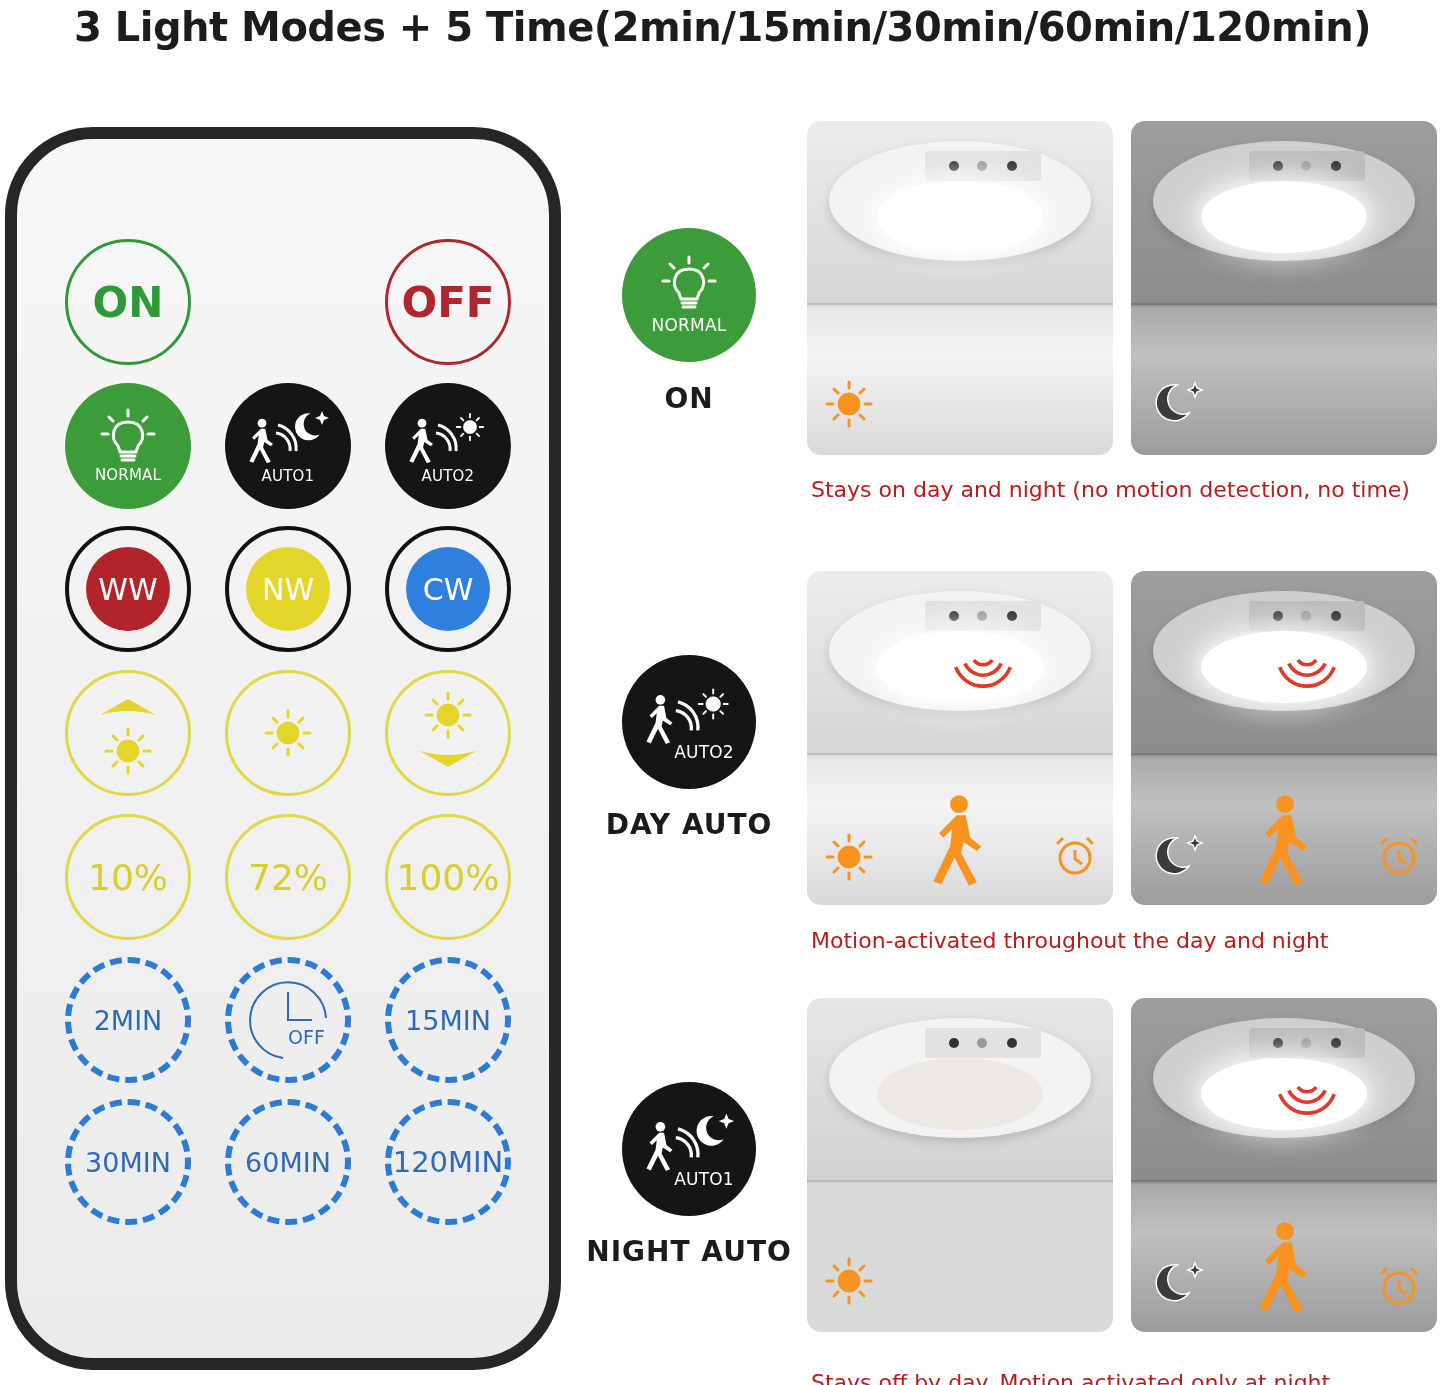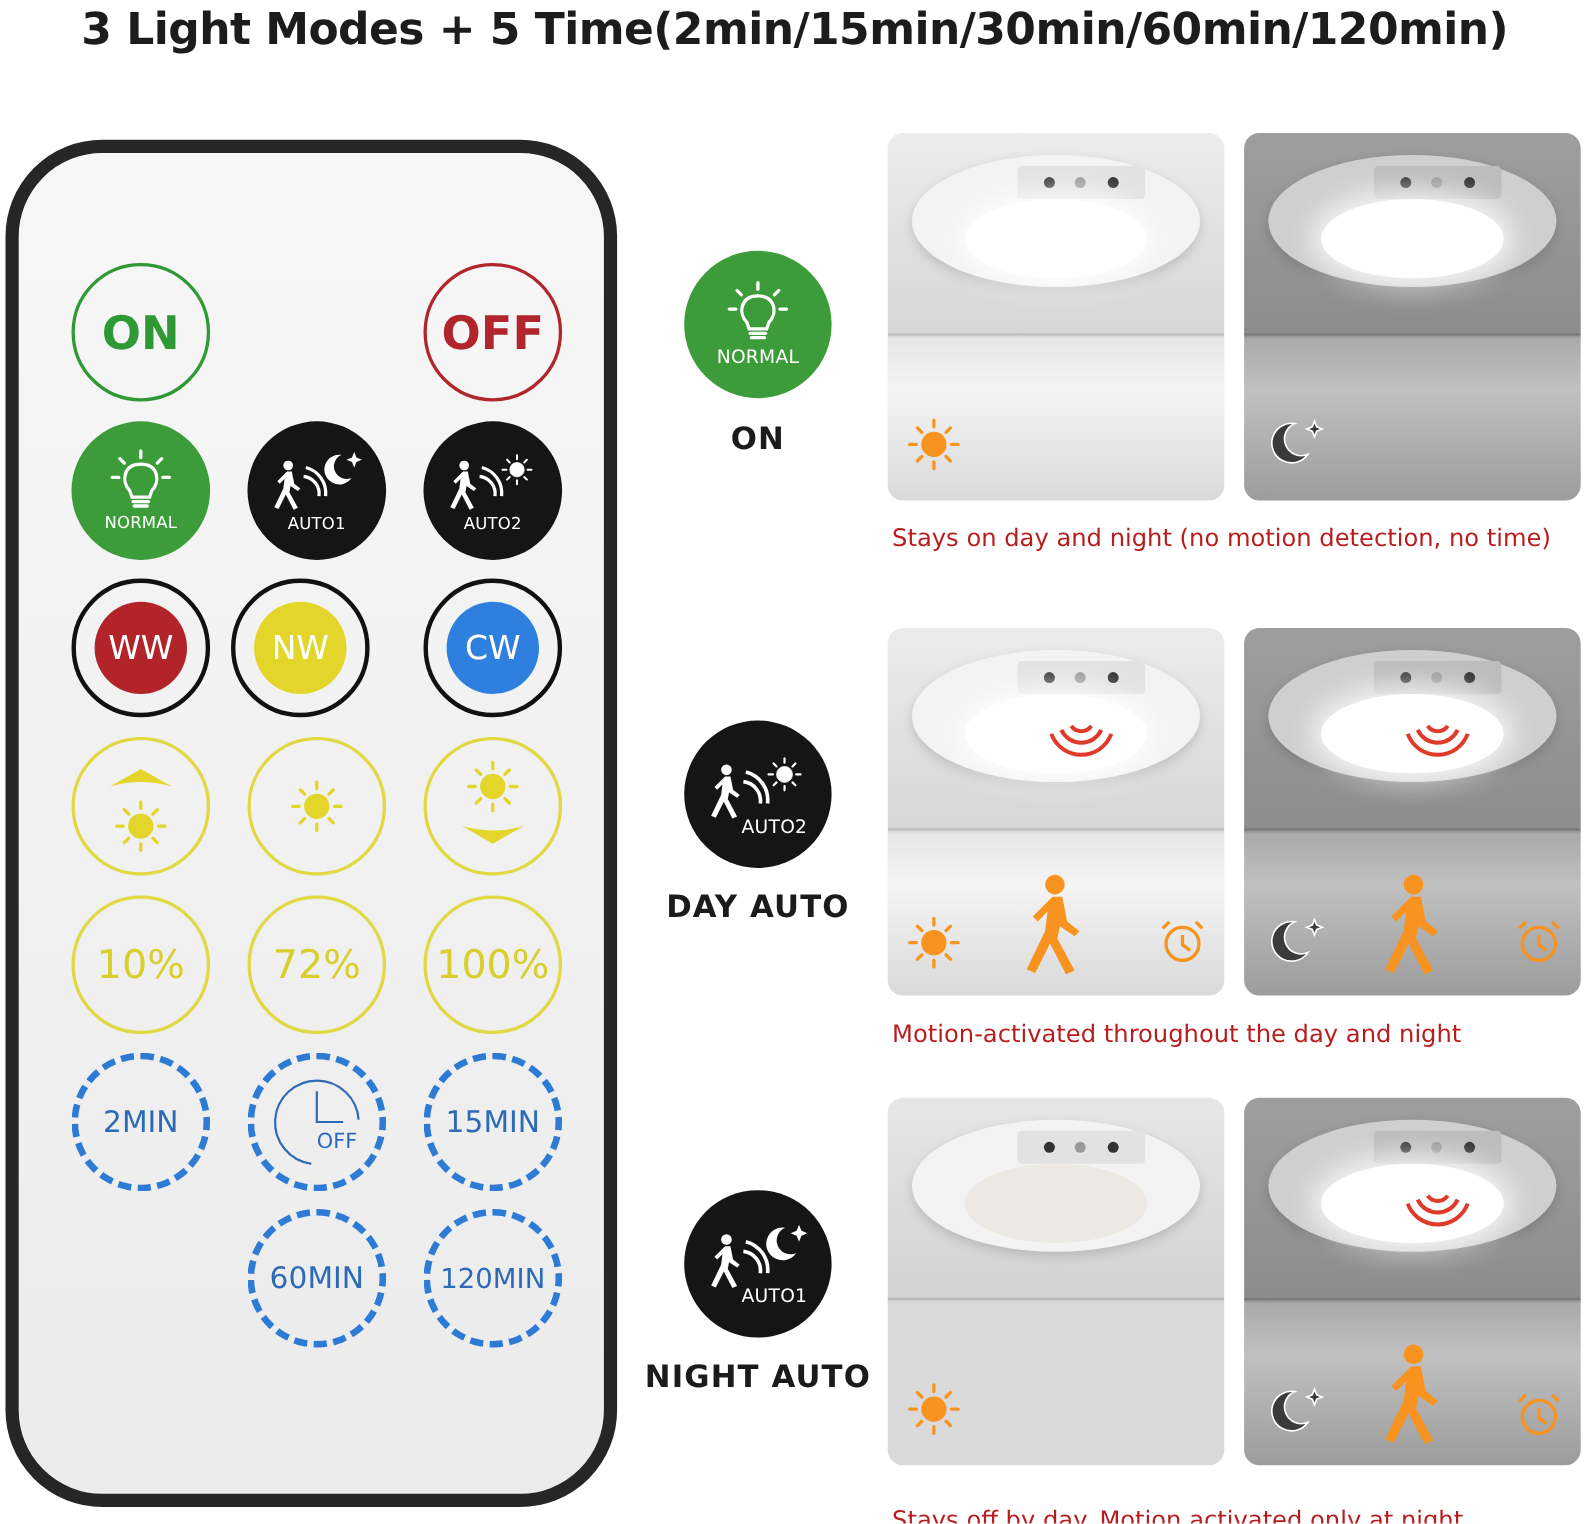--- a/index.html
+++ b/index.html
@@ -113,21 +113,21 @@
         </g>
     </svg>
     <span class="mode-label">AUTO2</span>
   </div>
 
   <div class="btn btn-black-ring" style="left:48px;top:387px;">
     <div class="inner-dot" style="background:#b3232a;">
         <span>WW</span>
       </div>
   </div>
-  <div class="btn btn-black-ring" style="left:193px;top:387px;">
+  <div class="btn btn-black-ring" style="left:208px;top:387px;">
     <div class="inner-dot" style="background:#e4d52b;">
         <span>NW</span>
       </div>
   </div>
   <div class="btn btn-black-ring" style="left:368px;top:387px;">
     <div class="inner-dot" style="background:#2f7fdf;">
         <span>CW</span>
       </div>
   </div>
 
@@ -170,24 +170,27 @@
     <svg width="90" height="90" viewBox="-45 -45 90 90" fill="none" stroke="#2d6bb8" stroke-width="2">
       <path d="M-5 38 A38 38 0 1 1 38 -2"></path>
       <polyline points="0,-28 0,0 24,0"></polyline>
       <text x="0" y="24" fill="#2d6bb8" stroke="none" font-size="19" font-family="DejaVu Sans, sans-serif">OFF</text>
     </svg>
   </div>
   <div class="btn btn-blue" style="left:368px;top:818px;">
       <span>15MIN</span>
     </div>
 
+  <div class="btn btn-blue" style="left:48px;top:960px;">
+      <span>30MIN</span>
+    </div>
   <div class="btn btn-blue" style="left:208px;top:960px;">
       <span>60MIN</span>
     </div>
-  <div class="btn btn-blue" style="left:368px;top:960px;font-size:25px;">
+  <div class="btn btn-blue" style="left:368px;top:960px;font-size:29px;">
       <span>120MIN</span>
     </div>
 </div>
 
 <div class="mode-badge" style="left:622px;top:228px;background:#3c9c3a;">
   <svg width="58" height="60" viewBox="-29 -30 58 60" fill="none" stroke="#fff" stroke-width="3" stroke-linecap="round">
     <path d="M-10 8 C-18 0 -16 -16 0 -16 C16 -16 18 0 10 8 L8 14 L-8 14 Z"></path>
     <line x1="-7" y1="18" x2="7" y2="18"></line>
       <line x1="-6" y1="22" x2="6" y2="22"></line>
     <line x1="0" y1="-22" x2="0" y2="-28"></line>

